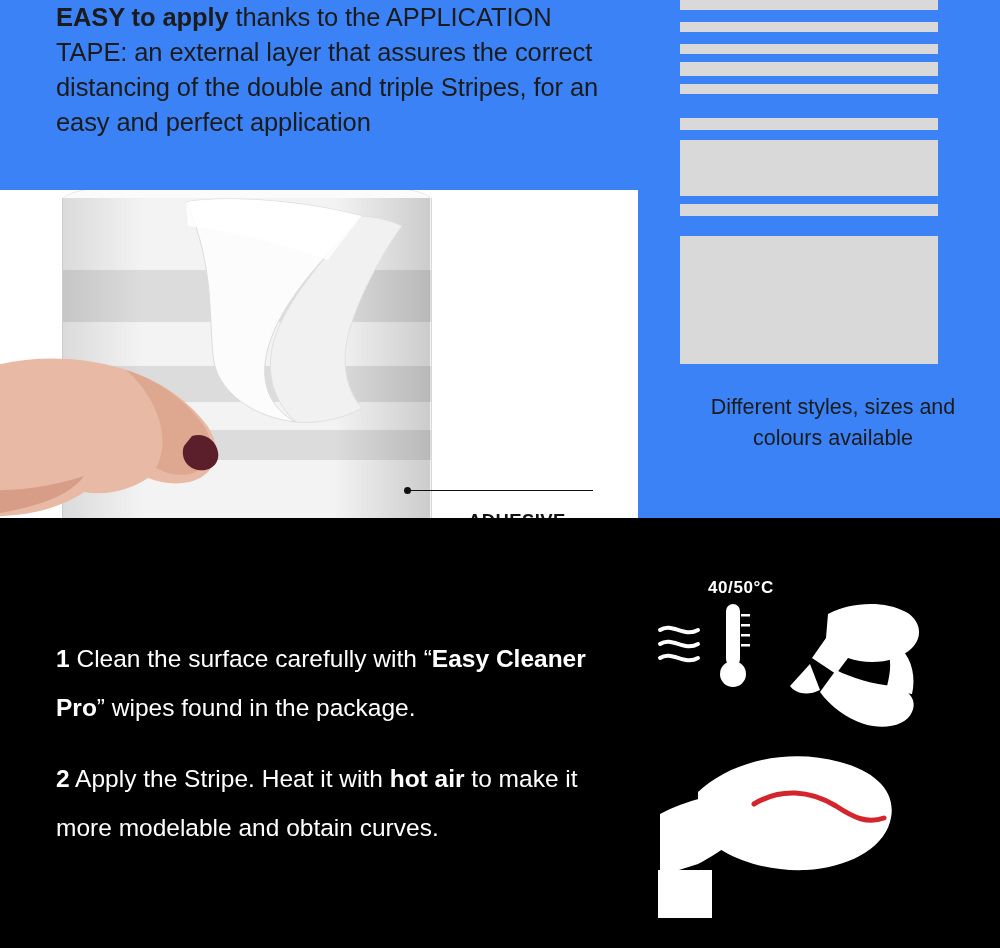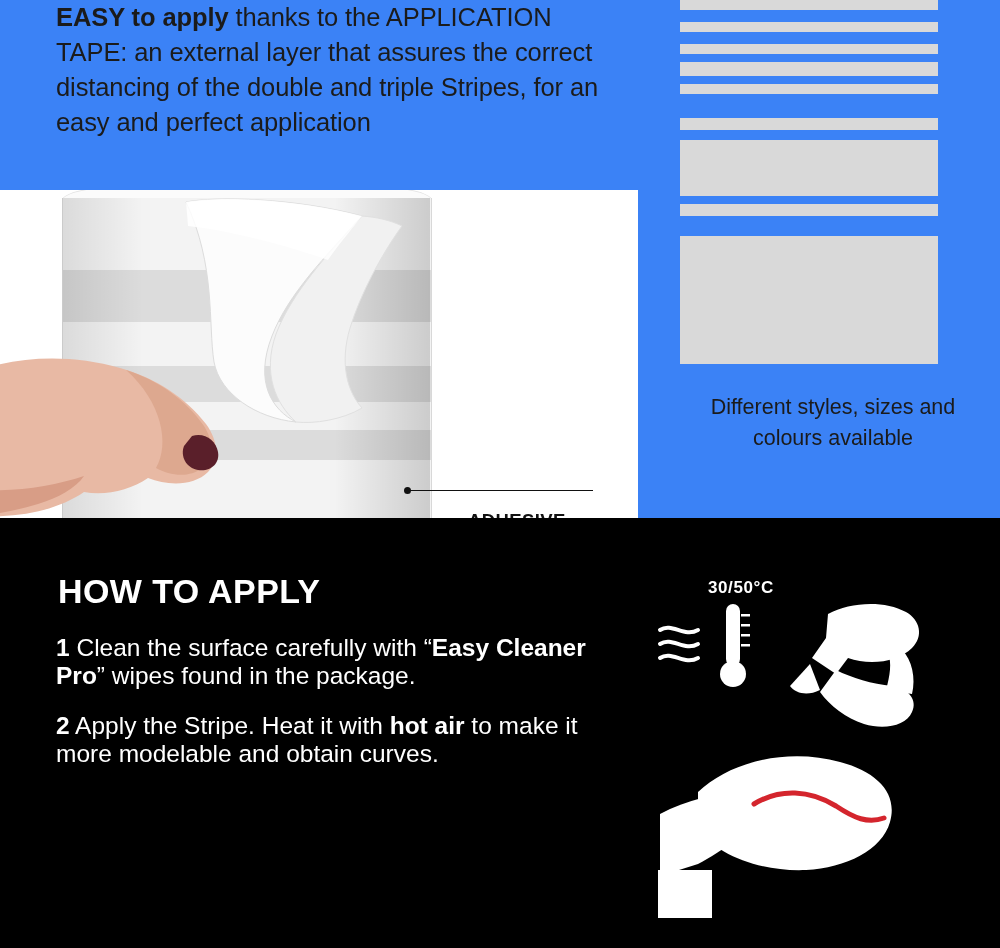--- a/index.html
+++ b/index.html
@@ -174,21 +174,21 @@
     color: #ffffff;
   }
   .steps {
     position: absolute;
     left: 56px;
     top: 116px;
     width: 560px;
   }
   .step {
     font-size: 24.5px;
-    line-height: 28px;
+    line-height: 49px;
     color: #ffffff;
     margin-bottom: 22px;
   }
   .step .num { font-weight: bold; }
   .step b { font-weight: bold; }
 
   
   .illus {
     position: absolute;
     left: 640px;
@@ -268,35 +268,34 @@
       <div class="sw" style="top: 118px; height: 12px; background: rgb(217, 217, 217);"></div>
       <div class="sw" style="top: 140px; height: 56px; background: rgb(217, 217, 217);"></div>
       <div class="sw" style="top: 204px; height: 12px; background: rgb(217, 217, 217);"></div>
       <div class="sw" style="top: 236px; height: 128px; background: rgb(217, 217, 217);"></div>
     </div>
 
     <div class="styles-text">Different styles, sizes and colours available</div>
   </div>
 
   <div class="bottom">
-    <div class="how-title">HOW TO APPLY</div>
 
     <div class="steps">
       <div class="step">
         <span class="num">1</span>
         <span>Clean the surface carefully with “<b>Easy Cleaner Pro</b>” wipes found in the package.</span>
       </div>
       <div class="step">
         <span class="num">2</span>
         <span>Apply the Stripe. Heat it with <b>hot air</b> to make it more modelable and obtain curves.</span>
       </div>
     </div>
 
     <div class="illus">
-      <div class="temp-label">30/50°C</div>
+      <div class="temp-label">40/50°C</div>
 
       <svg width="330" height="340" viewBox="0 0 330 340">
 
         <g>
           <rect x="86" y="26" width="14" height="62" rx="7" fill="#ffffff"></rect>
           <circle cx="93" cy="96" r="13" fill="#ffffff"></circle>
           <rect x="101" y="36" width="9" height="2.5" fill="#ffffff"></rect>
           <rect x="101" y="46" width="9" height="2.5" fill="#ffffff"></rect>
           <rect x="101" y="56" width="9" height="2.5" fill="#ffffff"></rect>
           <rect x="101" y="66" width="9" height="2.5" fill="#ffffff"></rect>

